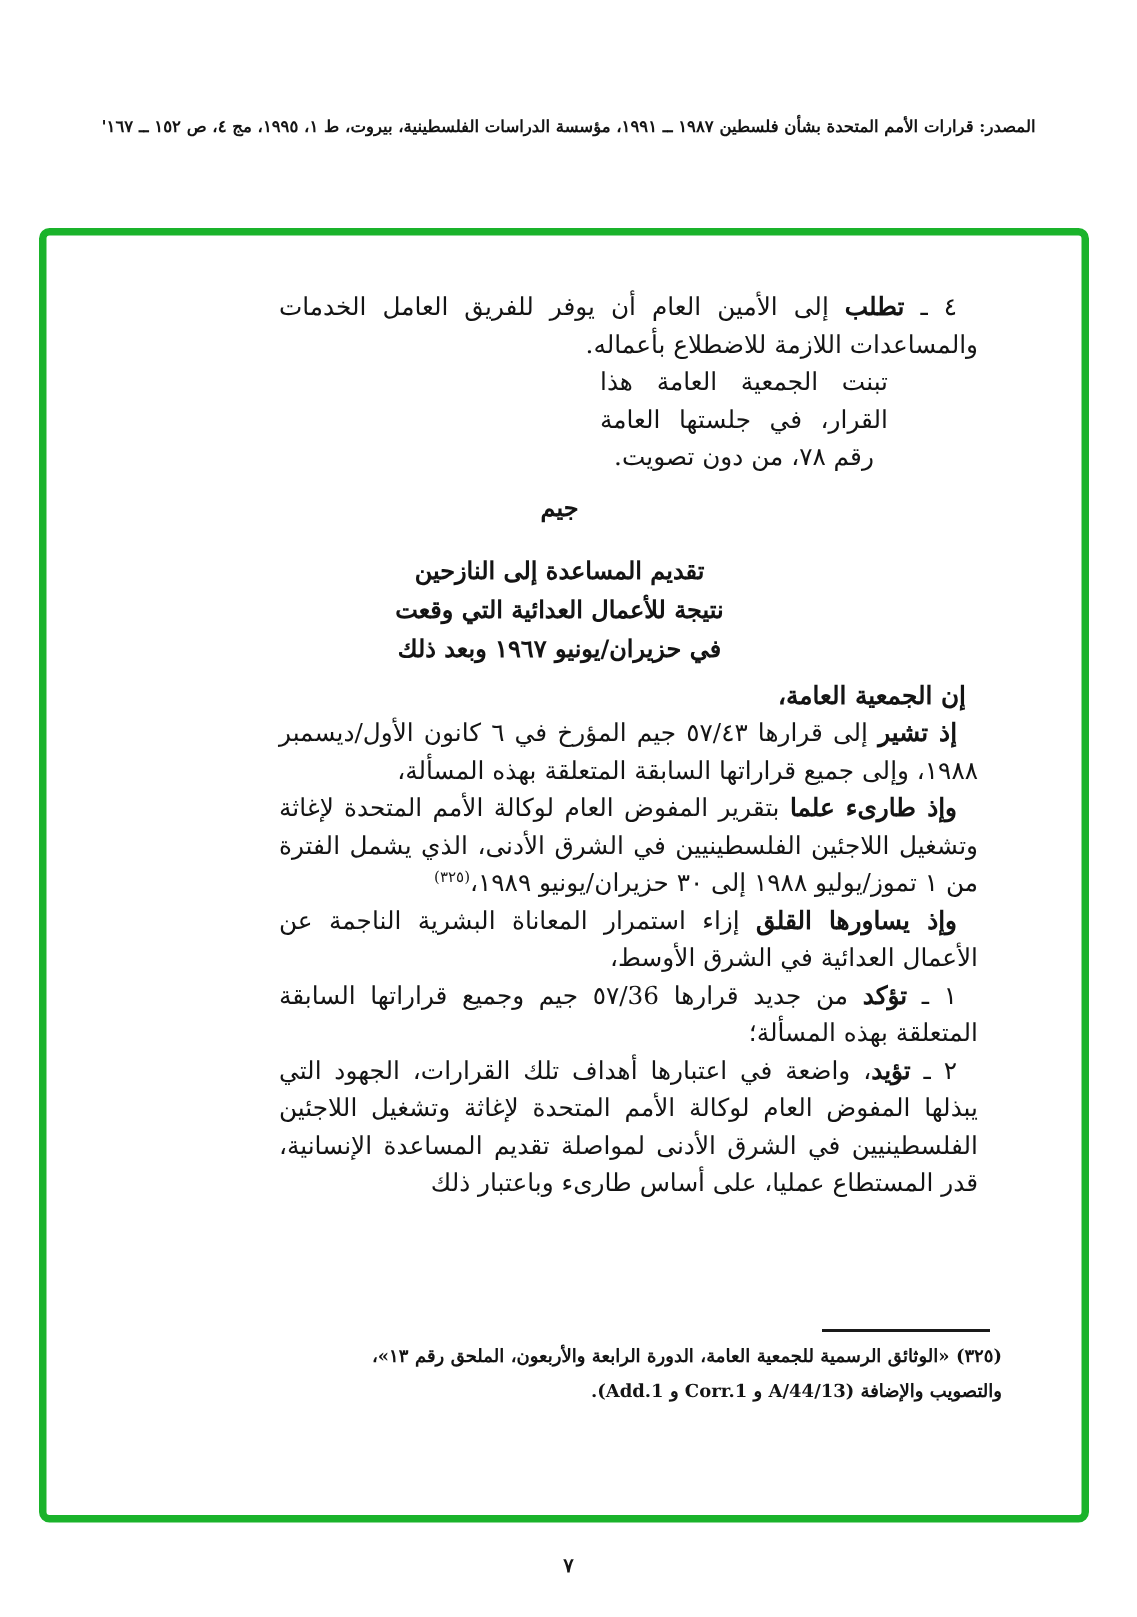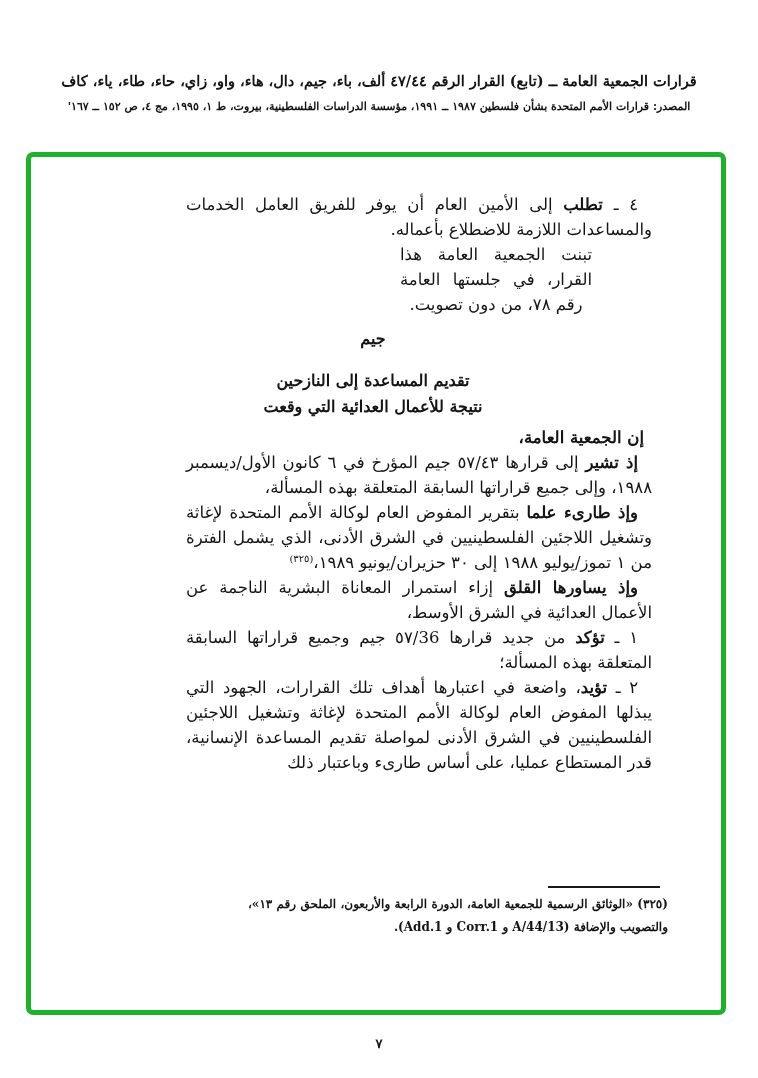--- a/index.html
+++ b/index.html
@@ -41,33 +41,33 @@
   }
   
   .pagenum{position:absolute;top:1036px;left:0;right:0;text-align:center;font-size:13px;font-weight:bold;}
 </style>
 </head>
 <body>
 
 <div class="page">
 
   <div class="header">
-    <div class="title">قرارات الجمعية العامة ــ (تابع) القرار الرقم ٤٧/٤٤ ألف، باء، جيم، دال، هاء، واو، زاي، حاء، طاء، ياء، كاف</div>
     <div class="source">المصدر: قرارات الأمم المتحدة بشأن فلسطين ١٩٨٧ ــ ١٩٩١، مؤسسة الدراسات الفلسطينية، بيروت، ط ١، ١٩٩٥، مج ٤، ص ١٥٢ ــ ١٦٧'</div>
   </div>
 
   <div class="frame" style="border-color: rgb(26, 179, 43);"></div>
 
   <div class="content">
       <div class="para"><span>٤ ـ </span><b>تطلب</b><span> إلى الأمين العام أن يوفر للفريق العامل الخدمات والمساعدات اللازمة للاضطلاع بأعماله.</span></div>
       <div class="adoption"><span>تبنت الجمعية العامة هذا القرار، في جلستها العامة رقم ٧٨، من دون تصويت.</span></div>
       <div class="heading">
         <div class="kicker">جيم</div>
         <div>تقديم المساعدة إلى النازحين</div>
         <div>نتيجة للأعمال العدائية التي وقعت</div>
+        <div>في حزيران/يونيو ١٩٦٧ وبعد ذلك</div>
       </div>
       <div class="para opener"><b>إن الجمعية العامة،</b></div>
       <div class="para"><b>إذ تشير</b><span> إلى قرارها ٥٧/٤٣ جيم المؤرخ في ٦ كانون الأول/ديسمبر ١٩٨٨، وإلى جميع قراراتها السابقة المتعلقة بهذه المسألة،</span></div>
       <div class="para"><b>وإذ طارىء علما</b><span> بتقرير المفوض العام لوكالة الأمم المتحدة لإغاثة وتشغيل اللاجئين الفلسطينيين في الشرق الأدنى، الذي يشمل الفترة من ١ تموز/يوليو ١٩٨٨ إلى ٣٠ حزيران/يونيو ١٩٨٩،</span><sup>(٣٢٥)</sup></div>
       <div class="para"><b>وإذ يساورها القلق</b><span> إزاء استمرار المعاناة البشرية الناجمة عن الأعمال العدائية في الشرق الأوسط،</span></div>
       <div class="para"><span>١ ـ </span><b>تؤكد</b><span> من جديد قرارها ٥٧/36 جيم وجميع قراراتها السابقة المتعلقة بهذه المسألة؛</span></div>
       <div class="para"><span>٢ ـ </span><b>تؤيد</b><span>، واضعة في اعتبارها أهداف تلك القرارات، الجهود التي يبذلها المفوض العام لوكالة الأمم المتحدة لإغاثة وتشغيل اللاجئين الفلسطينيين في الشرق الأدنى لمواصلة تقديم المساعدة الإنسانية، قدر المستطاع عمليا، على أساس طارىء وباعتبار ذلك</span></div>
     </div>
 
   <div class="footnote-rule"></div>

